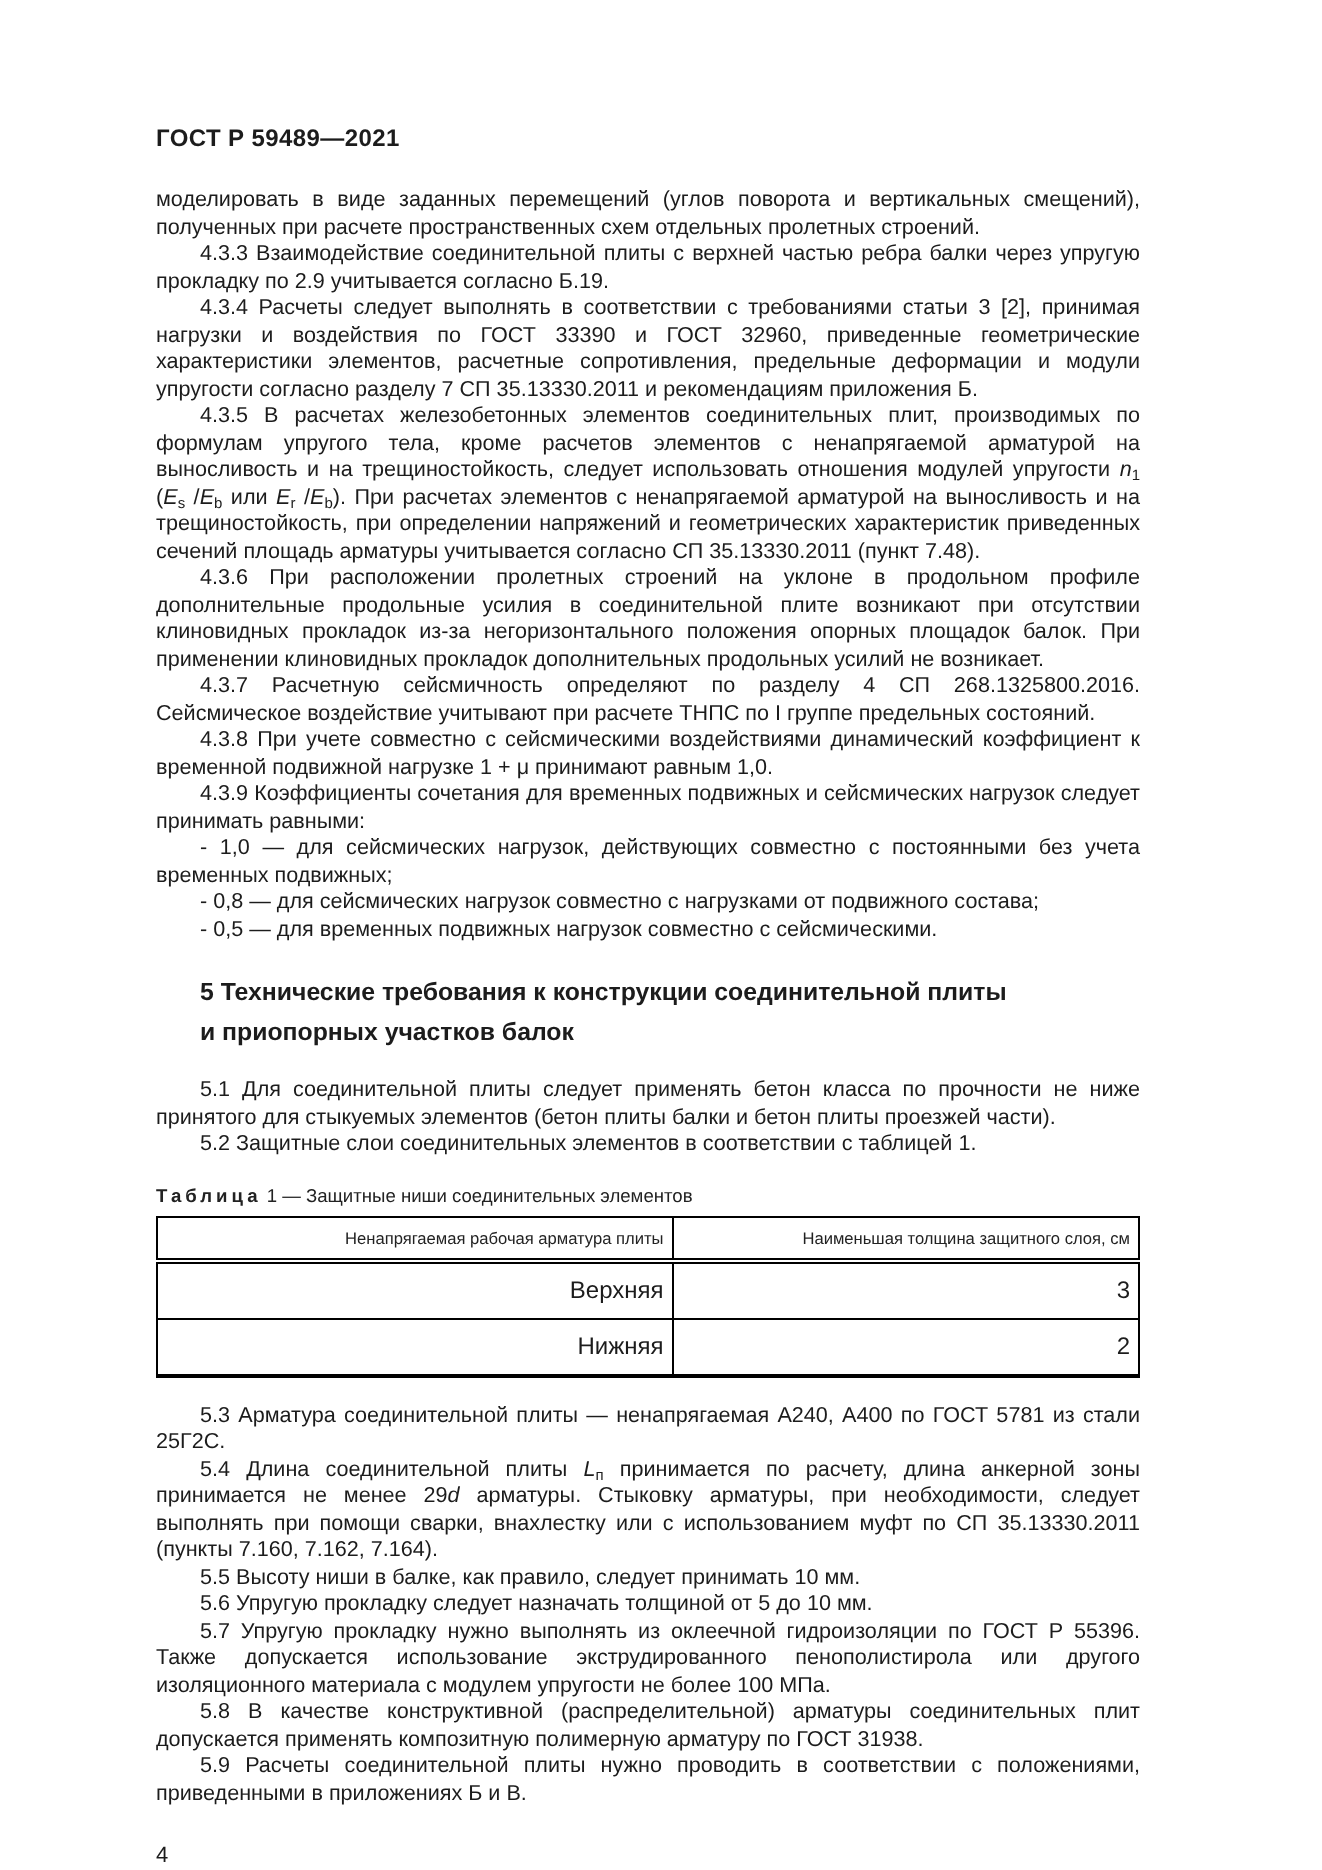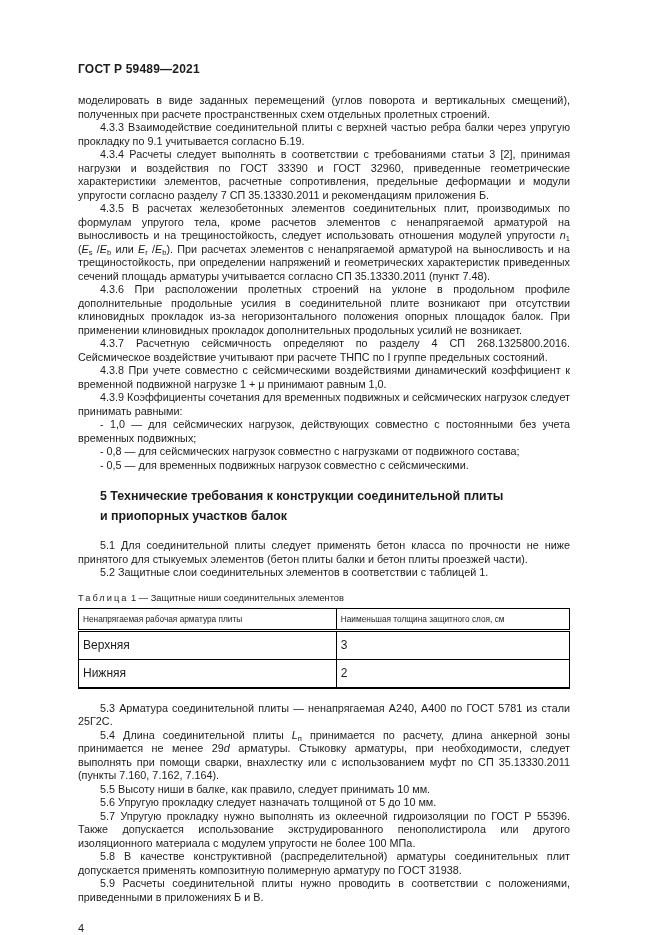--- a/index.html
+++ b/index.html
@@ -40,29 +40,29 @@
     padding-left: 22px;
     margin-top: 14px;
     margin-bottom: 13px;
   }
   .table-caption {
     font-size: 9.3px;
     margin-top: 13px;
     margin-bottom: 5px;
     color: #222;
   }
-  .table-caption .cap-word { letter-spacing: 2px; }
+  .table-caption .cap-word { letter-spacing: 2px; font-weight: bold; }
   table.gost {
     width: 100%;
     border-collapse: collapse;
     margin-bottom: 13px;
   }
   table.gost th, table.gost td {
     border: 1px solid #000;
-    text-align: left;
+    text-align: right;
     vertical-align: middle;
   }
   table.gost th {
     font-weight: normal;
     font-size: 8.3px;
     padding: 5px 4px;
     border-bottom: 3px double #000;
     color: #222;
   }
   table.gost td {
@@ -78,21 +78,21 @@
   }
 </style>
 </head>
 <body>
 
 <div class="page">
 
   <div class="doc-header">ГОСТ Р 59489—2021</div>
 
   <div class="para no-indent"><span>моделировать в виде заданных перемещений (углов поворота и вертикальных смещений), полученных при расчете пространственных схем отдельных пролетных строений.</span></div>
-  <div class="para"><span>4.3.3 Взаимодействие соединительной плиты с верхней частью ребра балки через упругую прокладку по 9.1 учитывается согласно Б.19.</span></div>
+  <div class="para"><span>4.3.3 Взаимодействие соединительной плиты с верхней частью ребра балки через упругую прокладку по 2.9 учитывается согласно Б.19.</span></div>
   <div class="para"><span>4.3.4 Расчеты следует выполнять в соответствии с требованиями статьи 3 [2], принимая нагрузки и воздействия по ГОСТ 33390 и ГОСТ 32960, приведенные геометрические характеристики элементов, расчетные сопротивления, предельные деформации и модули упругости согласно разделу 7 СП 35.13330.2011 и рекомендациям приложения Б.</span></div>
   <div class="para"><span>4.3.5 В расчетах железобетонных элементов соединительных плит, производимых по формулам упругого тела, кроме расчетов элементов с ненапрягаемой арматурой на выносливость и на трещиностойкость, следует использовать отношения модулей упругости </span><span class="it">n</span><sub>1</sub><span> (</span><span class="it">E</span><sub>s</sub><span> /</span><span class="it">E</span><sub>b</sub><span> или </span><span class="it">E</span><sub>r</sub><span> /</span><span class="it">E</span><sub>b</sub><span>). При расчетах элементов с ненапрягаемой арматурой на выносливость и на трещиностойкость, при определении напряжений и геометрических характеристик приведенных сечений площадь арматуры учитывается согласно СП 35.13330.2011 (пункт 7.48).</span></div>
   <div class="para"><span>4.3.6 При расположении пролетных строений на уклоне в продольном профиле дополнительные продольные усилия в соединительной плите возникают при отсутствии клиновидных прокладок из-за негоризонтального положения опорных площадок балок. При применении клиновидных прокладок дополнительных продольных усилий не возникает.</span></div>
   <div class="para"><span>4.3.7 Расчетную сейсмичность определяют по разделу 4 СП 268.1325800.2016. Сейсмическое воздействие учитывают при расчете ТНПС по I группе предельных состояний.</span></div>
   <div class="para"><span>4.3.8 При учете совместно с сейсмическими воздействиями динамический коэффициент к временной подвижной нагрузке 1 + μ принимают равным 1,0.</span></div>
   <div class="para"><span>4.3.9 Коэффициенты сочетания для временных подвижных и сейсмических нагрузок следует принимать равными:</span></div>
   <div class="para"><span>- 1,0 — для сейсмических нагрузок, действующих совместно с постоянными без учета временных подвижных;</span></div>
   <div class="para"><span>- 0,8 — для сейсмических нагрузок совместно с нагрузками от подвижного состава;</span></div>
   <div class="para"><span>- 0,5 — для временных подвижных нагрузок совместно с сейсмическими.</span></div>
 

